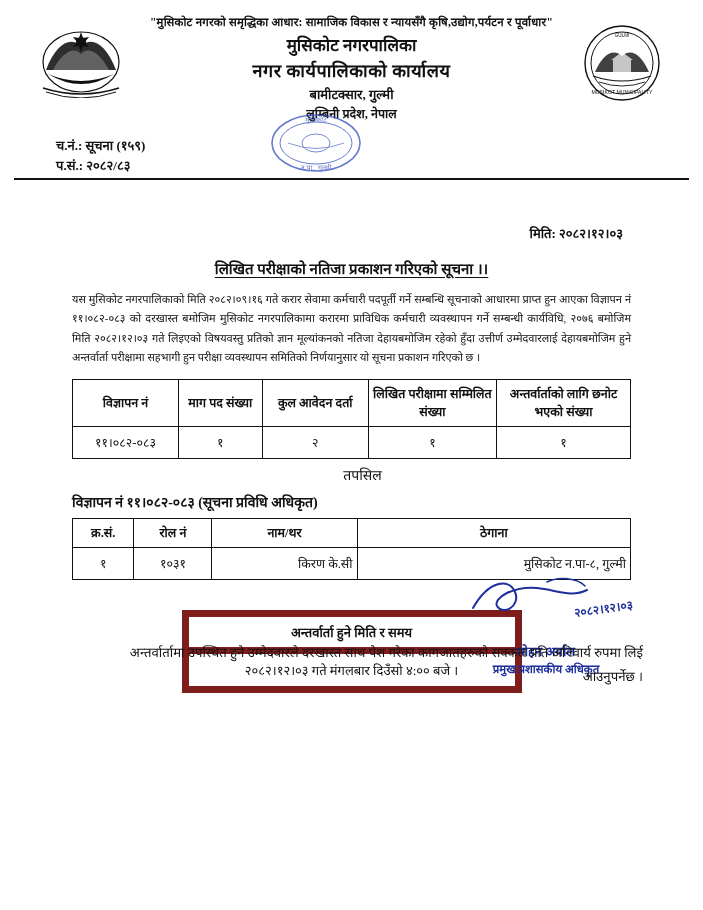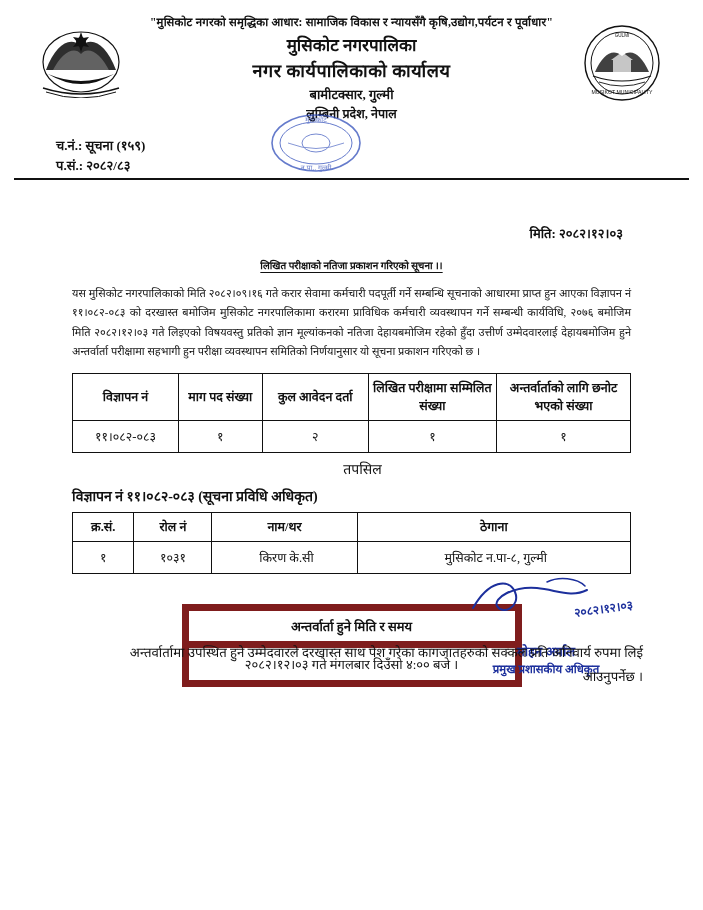--- a/index.html
+++ b/index.html
@@ -112,21 +112,21 @@
     padding: 0 72px;
   }
   .date-line {
     text-align: right;
     font-size: 13px;
     font-weight: bold;
     margin: 28px 8px 0 0;
   }
   .doc-title {
     text-align: center;
-    font-size: 10px;
+    font-size: 15px;
     font-weight: bold;
     margin: 16px 0 12px 0;
     text-decoration: underline;
     text-underline-offset: 3px;
   }
   .para {
     font-size: 11px;
     line-height: 1.75;
     text-align: justify;
     margin: 0 0 6px 0;
@@ -162,21 +162,21 @@
   .subhead {
     font-size: 14px;
     font-weight: bold;
     margin: 8px 0 0 0;
   }
 
   table.second {
     margin-top: 7px;
   }
   table.second td.left-al {
-    text-align: center;
+    text-align: right;
     padding-left: 8px;
   }
 
   
   .interview-wrap {
     display: flex;
     justify-content: center;
     margin-top: 30px;
   }
   table.interview {

